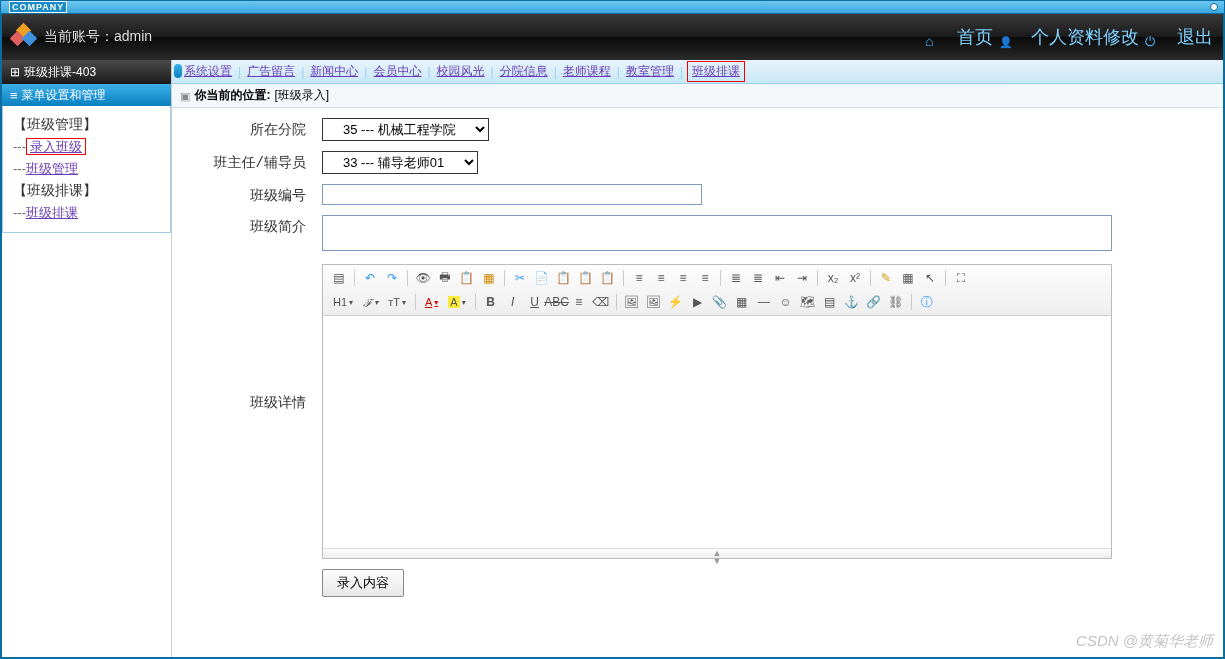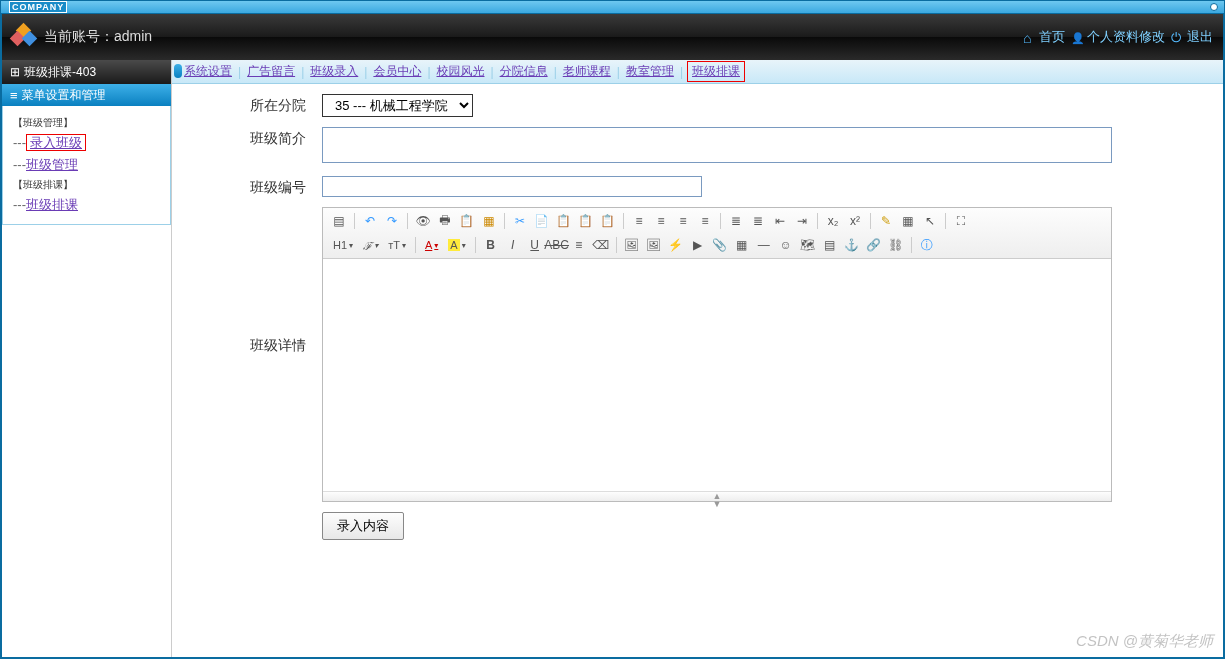--- a/index.html
+++ b/index.html
@@ -11,57 +11,57 @@
 
 .header { height: 46px; background: linear-gradient(#3a3a3a,#1a1a1a 50%,#0a0a0a 51%,#2a2a2a); display: flex; align-items: center; padding: 0 10px; color: #fff; position: relative; border-left: 2px solid #0a6ca0; border-right: 2px solid #0a6ca0; }
 .logo-cube { width: 24px; height: 24px; margin-right: 8px; position: relative; }
 .lc { position: absolute; width: 11px; height: 11px; transform: rotate(45deg); }
 .lc1 { background: #f0a020; top: 0; left: 6px; }
 .lc2 { background: #e06060; top: 8px; left: 0; }
 .lc3 { background: #4090e0; top: 8px; left: 12px; }
 .sys-title { font-size: 22px; font-weight: normal; margin-right: 20px; }
 .acct { font-size: 14px; color: #ddd; }
 .header-right { position: absolute; right: 10px; display: flex; gap: 6px; align-items: center; }
-.hr-link { color: #7fd0ff; text-decoration: none; font-size: 13px; display: flex; align-items: center; gap: 2px; }
+.hr-link { color: #7fd0ff; text-decoration: none; font-size: 18px; display: flex; align-items: center; gap: 18px; }
 .hr-ico { width: 14px; height: 14px; display: inline-block; }
 .ico-home::before { content: "⌂"; color: #5bf; font-size: 14px; }
 .ico-user::before { content: "👤"; font-size: 11px; }
 .ico-power::before { content: "⏻"; color: #5bf; font-size: 13px; }
 
 .main-wrap { display: flex; height: calc(100% - 60px); border: 2px solid #0a6ca0; border-top: none; background: #fff; }
 
 .sidebar { width: 170px; background: #fff; border-right: 1px solid #ccc; }
 .side-top { height: 22px; background: linear-gradient(#3db0e8,#0a80c0); color: #fff; display: flex; align-items: center; justify-content: center; font-size: 12px; position: relative; border-radius: 10px; margin: 2px; }
 .side-top::before, .side-top::after { content: ""; position: absolute; width: 10px; height: 10px; border: 2px solid #fff; border-radius: 50%; top: 4px; }
 .side-top::before { left: 4px; } .side-top::after { right: 4px; }
 .side-crumb { height: 22px; background: linear-gradient(#4a4a4a,#1a1a1a); color: #fff; display: flex; align-items: center; padding: 12px 8px; font-size: 12px; gap: 4px; }
 .grid-ico::before { content: "⊞"; font-size: 12px; }
 .side-section-hdr { height: 22px; background: linear-gradient(#3db0e8,#0a80c0); color: #fff; display: flex; align-items: center; padding: 0 8px; font-size: 12px; gap: 4px; }
 .list-ico::before { content: "≡"; font-size: 13px; }
 .side-body { padding: 6px 10px; border: 1px solid #9cd0e8; border-top: none; margin: 0; }
-.side-group-title { font-size: 10px; color: #333; margin: 4px 0; }
+.side-group-title { font-size: 14px; color: #333; margin: 4px 0; }
 .side-item { font-size: 13px; margin: 4px 0; }
 .side-item a { color: #6a3cb5; text-decoration: underline; }
 .side-item.hl a { border: 1px solid #e00; padding: 0 3px; }
 .dash { color: #666; }
 
 .content { flex: 1; display: flex; flex-direction: column; overflow: hidden; }
 .tabs-row { height: 24px; background: linear-gradient(#e8f4fa,#c8e8f8); border-bottom: 1px solid #9cd0e8; display: flex; align-items: center; padding: 0 10px; gap: 4px; position: relative; }
 .tabs-row::before { content: ""; position: absolute; left: 2px; top: 4px; width: 8px; height: 14px; background: linear-gradient(#3db0e8,#0a80c0); border-radius: 4px; }
 .tab { color: #6a3cb5; text-decoration: underline; font-size: 12px; padding: 0 2px; }
 .tab-sep { color: #9cd0e8; }
 .tab.active { border: 1px solid #e00; text-decoration: underline; padding: 1px 4px; }
 
 .location-bar { height: 24px; background: #f4f8fa; border-bottom: 1px solid #d0e0e8; display: flex; align-items: center; padding: 0 8px; font-size: 12px; gap: 4px; }
 .loc-ico::before { content: "▣"; color: #888; font-size: 11px; }
 
 .form-area { padding: 10px 20px; overflow: auto; flex: 1; }
 .form-row { display: flex; align-items: flex-start; margin-bottom: 10px; }
 .form-label { width: 130px; text-align: right; padding-right: 16px; font-size: 14px; color: #333; padding-top: 3px; font-family: Liberation Mono, monospace; }
-.form-ctrl select, .form-ctrl input[type=text] { font-size: 13px; padding: 2px 8px; border: 1px solid #333; background: #fff; font-family: inherit; }
+.form-ctrl select, .form-ctrl input[type=text] { font-size: 13px; padding: 2px 16px; border: 1px solid #333; background: #fff; font-family: inherit; }
 .form-ctrl input.wide { width: 380px; border: 1px solid #7a9ac0; }
 .form-ctrl textarea { width: 790px; height: 36px; border: 1px solid #7a9ac0; resize: none; font-family: inherit; }
 
 .editor-box { width: 790px; border: 1px solid #bbb; }
 .editor-toolbar { background: linear-gradient(#fdfdfd,#eee); border-bottom: 1px solid #ccc; padding: 3px 6px; display: flex; flex-wrap: wrap; gap: 2px; align-items: center; }
 .editor-toolbar .tb { width: 20px; height: 20px; display: flex; align-items: center; justify-content: center; font-size: 12px; color: #555; cursor: pointer; border-radius: 2px; }
 .editor-toolbar .sep { width: 1px; height: 16px; background: #ccc; margin: 0 3px; }
 .editor-toolbar .dd { font-size: 11px; color: #555; padding: 0 4px; display: flex; align-items: center; gap: 2px; }
 .editor-toolbar .dd::after { content: "▾"; font-size: 8px; }
 .hl-y { background: #ffeb3b; padding: 0 2px; }
@@ -123,47 +123,56 @@
         <div class="side-item"><span class="dash">---</span><a>班级排课</a></div>
       </div>
   </div>
 
   <div class="content">
     <div class="tabs-row" id="tabs-row">
         <a class="tab">系统设置</a>
         <span class="tab-sep">|</span>
         <a class="tab">广告留言</a>
         <span class="tab-sep">|</span>
-        <a class="tab">班级录入</a>
+        <a class="tab">新闻中心</a>
         <span class="tab-sep">|</span>
         <a class="tab">会员中心</a>
         <span class="tab-sep">|</span>
         <a class="tab">校园风光</a>
         <span class="tab-sep">|</span>
         <a class="tab">分院信息</a>
         <span class="tab-sep">|</span>
         <a class="tab">老师课程</a>
         <span class="tab-sep">|</span>
         <a class="tab">教室管理</a>
         <span class="tab-sep">|</span>
         <a class="tab active">班级排课</a>
       </div>
+    <div class="location-bar">
+      <span class="loc-ico"></span>
+      <b>你当前的位置:</b>
+      <span>[班级录入]</span>
+    </div>
 
     <div class="form-area">
       <div class="form-row">
         <div class="form-label">所在分院</div>
         <div class="form-ctrl"><select><option>35 --- 机械工程学院</option></select></div>
       </div>
       <div class="form-row">
+        <div class="form-label">班主任/辅导员</div>
+        <div class="form-ctrl"><select><option>33 --- 辅导老师01</option></select></div>
+      </div>
+      <div class="form-row">
+        <div class="form-label">班级编号</div>
+        <div class="form-ctrl"><input type="text" class="wide" value="" style=""></div>
+      </div>
+      <div class="form-row">
         <div class="form-label">班级简介</div>
         <div class="form-ctrl"><textarea style=""></textarea></div>
-      </div>
-      <div class="form-row">
-        <div class="form-label">班级编号</div>
-        <div class="form-ctrl"><input type="text" class="wide" value="" style=""></div>
       </div>
       <div class="form-row">
         <div class="form-label" style="padding-top:130px">班级详情</div>
         <div class="form-ctrl">
           <div class="editor-box">
             <div class="editor-toolbar">
               <span class="tb">▤</span>
                 <span class="sep"></span>
               <span class="tb" style="color:#39f">↶</span>
               <span class="tb" style="color:#39f">↷</span>

